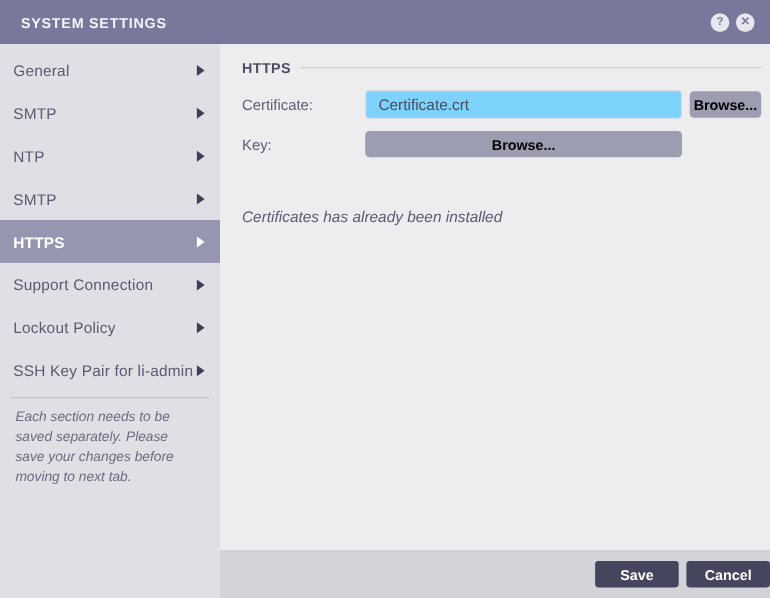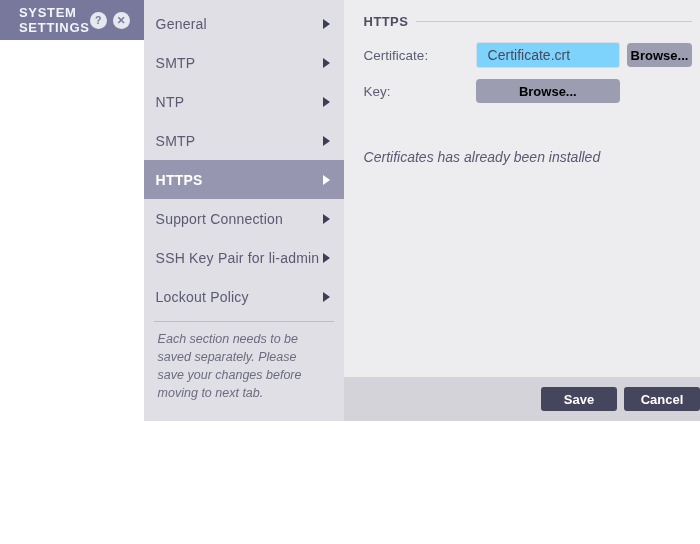--- a/index.html
+++ b/index.html
@@ -2,21 +2,21 @@
 <html style="--header-bg: #78789C; --selected-bg: #9696B0; --accent-dark: #45455E; --sidebar-bg: #DFDFE5; --main-bg: #EDEDF0; --footer-bg: #D3D3D9;"><head>
 <meta charset="utf-8">
 <style>
   :root{
     --header-bg:#78789C; --selected-bg:#9696B0; --accent-dark:#45455E;
     --sidebar-bg:#DFDFE5; --main-bg:#EDEDF0; --footer-bg:#D3D3D9;
   }
   *{margin:0;padding:0;box-sizing:border-box;}
   html,body{width:700px;height:544px;overflow:hidden;}
   body{font-family:"Liberation Sans",sans-serif;background:#fff;}
-  .window{width:700px;height:421px;display:flex;flex-direction:row;}
+  .window{width:700px;height:544px;display:flex;flex-direction:column;}
 
   
   .titlebar{height:40px;background:var(--header-bg,#78789C);display:flex;align-items:center;
     padding:0 14px 0 19px;flex:0 0 40px;}
   .titlebar .title{color:#F4F4F8;font-size:13px;font-weight:bold;letter-spacing:.7px;}
   .titlebar-icons{margin-left:auto;display:flex;gap:6px;}
   .circle-btn{width:17px;height:17px;border-radius:50%;background:#E7E7EF;color:#78789C;
     font-size:10.5px;font-weight:bold;display:flex;align-items:center;justify-content:center;
     cursor:pointer;line-height:1;}
 
@@ -92,25 +92,25 @@
       </div>
       <div class="nav-item selected">
         <span>HTTPS</span>
         <span class="arrow"></span>
       </div>
       <div class="nav-item">
         <span>Support Connection</span>
         <span class="arrow"></span>
       </div>
       <div class="nav-item">
-        <span>SSH Key Pair for li-admin</span>
+        <span>Lockout Policy</span>
         <span class="arrow"></span>
       </div>
       <div class="nav-item">
-        <span>Lockout Policy</span>
+        <span>SSH Key Pair for li-admin</span>
         <span class="arrow"></span>
       </div>
       <div class="divider"></div>
       <p class="note">Each section needs to be saved separately. Please save your changes before moving to next tab.</p>
     </nav>
 
     <div class="content-col">
       <main class="content">
         <div class="section-head">
           <span class="sec-title">HTTPS</span>

